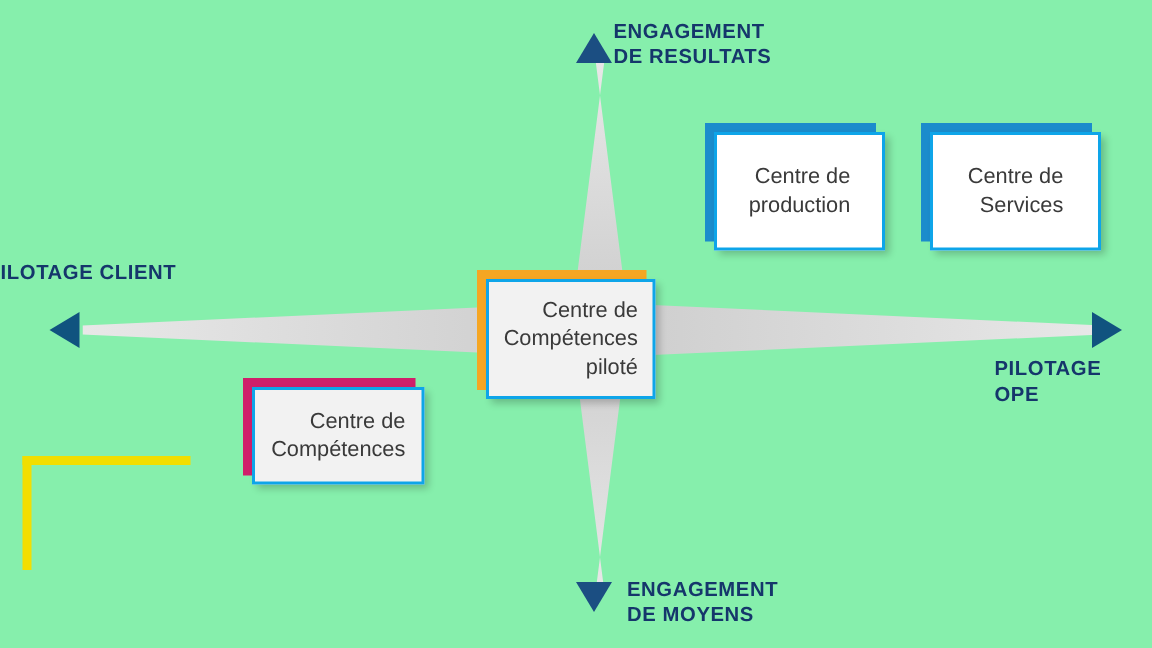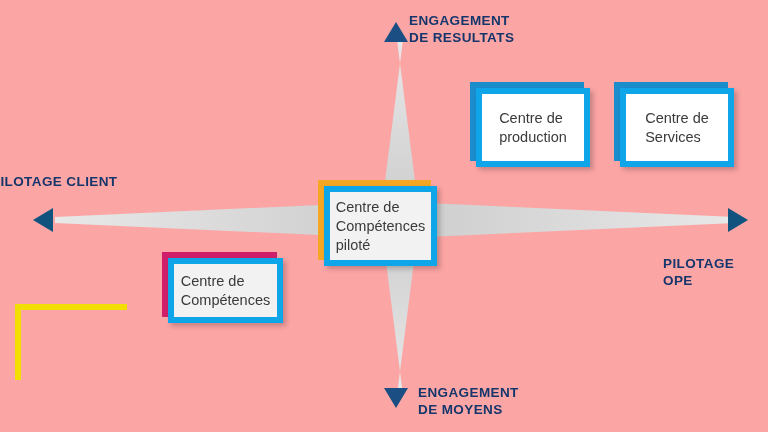--- a/index.html
+++ b/index.html
@@ -4,39 +4,39 @@
 <style>
   html, body {
     margin: 0;
     padding: 0;
     background: #ffffff;
   }
   #canvas {
     position: relative;
     width: 768px;
     height: 432px;
-    background: #fca5a5;
+    background: #86efac;
     overflow: hidden;
     font-family: "Liberation Sans", sans-serif;
   }
 
   
   .axis-label {
     position: absolute;
     color: #15366b;
     font-weight: bold;
     font-size: 13.5px;
     letter-spacing: 0.4px;
     line-height: 17px;
     white-space: pre-line;
   }
   #label-engagement-resultats { left: 409px; top: 12px; }
   #label-engagement-moyens    { left: 418px; top: 384px; }
   #label-pilotage-client      { left: -9px;  top: 173px; }
-  #label-pilotage-ope         { left: 663px; top: 255px; }
+  #label-pilotage-ope         { left: 663px; top: 237px; }
 
   
   .axis-band { position: absolute; }
   #band-horizontal { left: 55px; top: 198px; width: 680px; height: 44px; }
   #band-vertical   { left: 378px; top: 40px;  width: 44px;  height: 355px; }
 
   
   .arrow {
     position: absolute;
     width: 0; height: 0;
@@ -64,26 +64,26 @@
     border-left: 12px solid transparent;
     border-right: 12px solid transparent;
     border-top: 20px solid #1b4e82;
   }
 
   
   .node {
     position: absolute;
     box-sizing: border-box;
     background: #f2f2f2;
-    border: 6px solid #0ea5e9;
+    border: 2px solid #0ea5e9;
     box-shadow: 3px 3px 5px rgba(0,0,0,0.22);
     display: flex;
     align-items: center;
     justify-content: center;
-    text-align: left;
+    text-align: right;
     color: #3a3a3a;
     font-size: 14.5px;
     line-height: 19px;
     white-space: pre-line;
     z-index: 4;
   }
   .node-accent {
     position: absolute;
     z-index: 3;
   }

